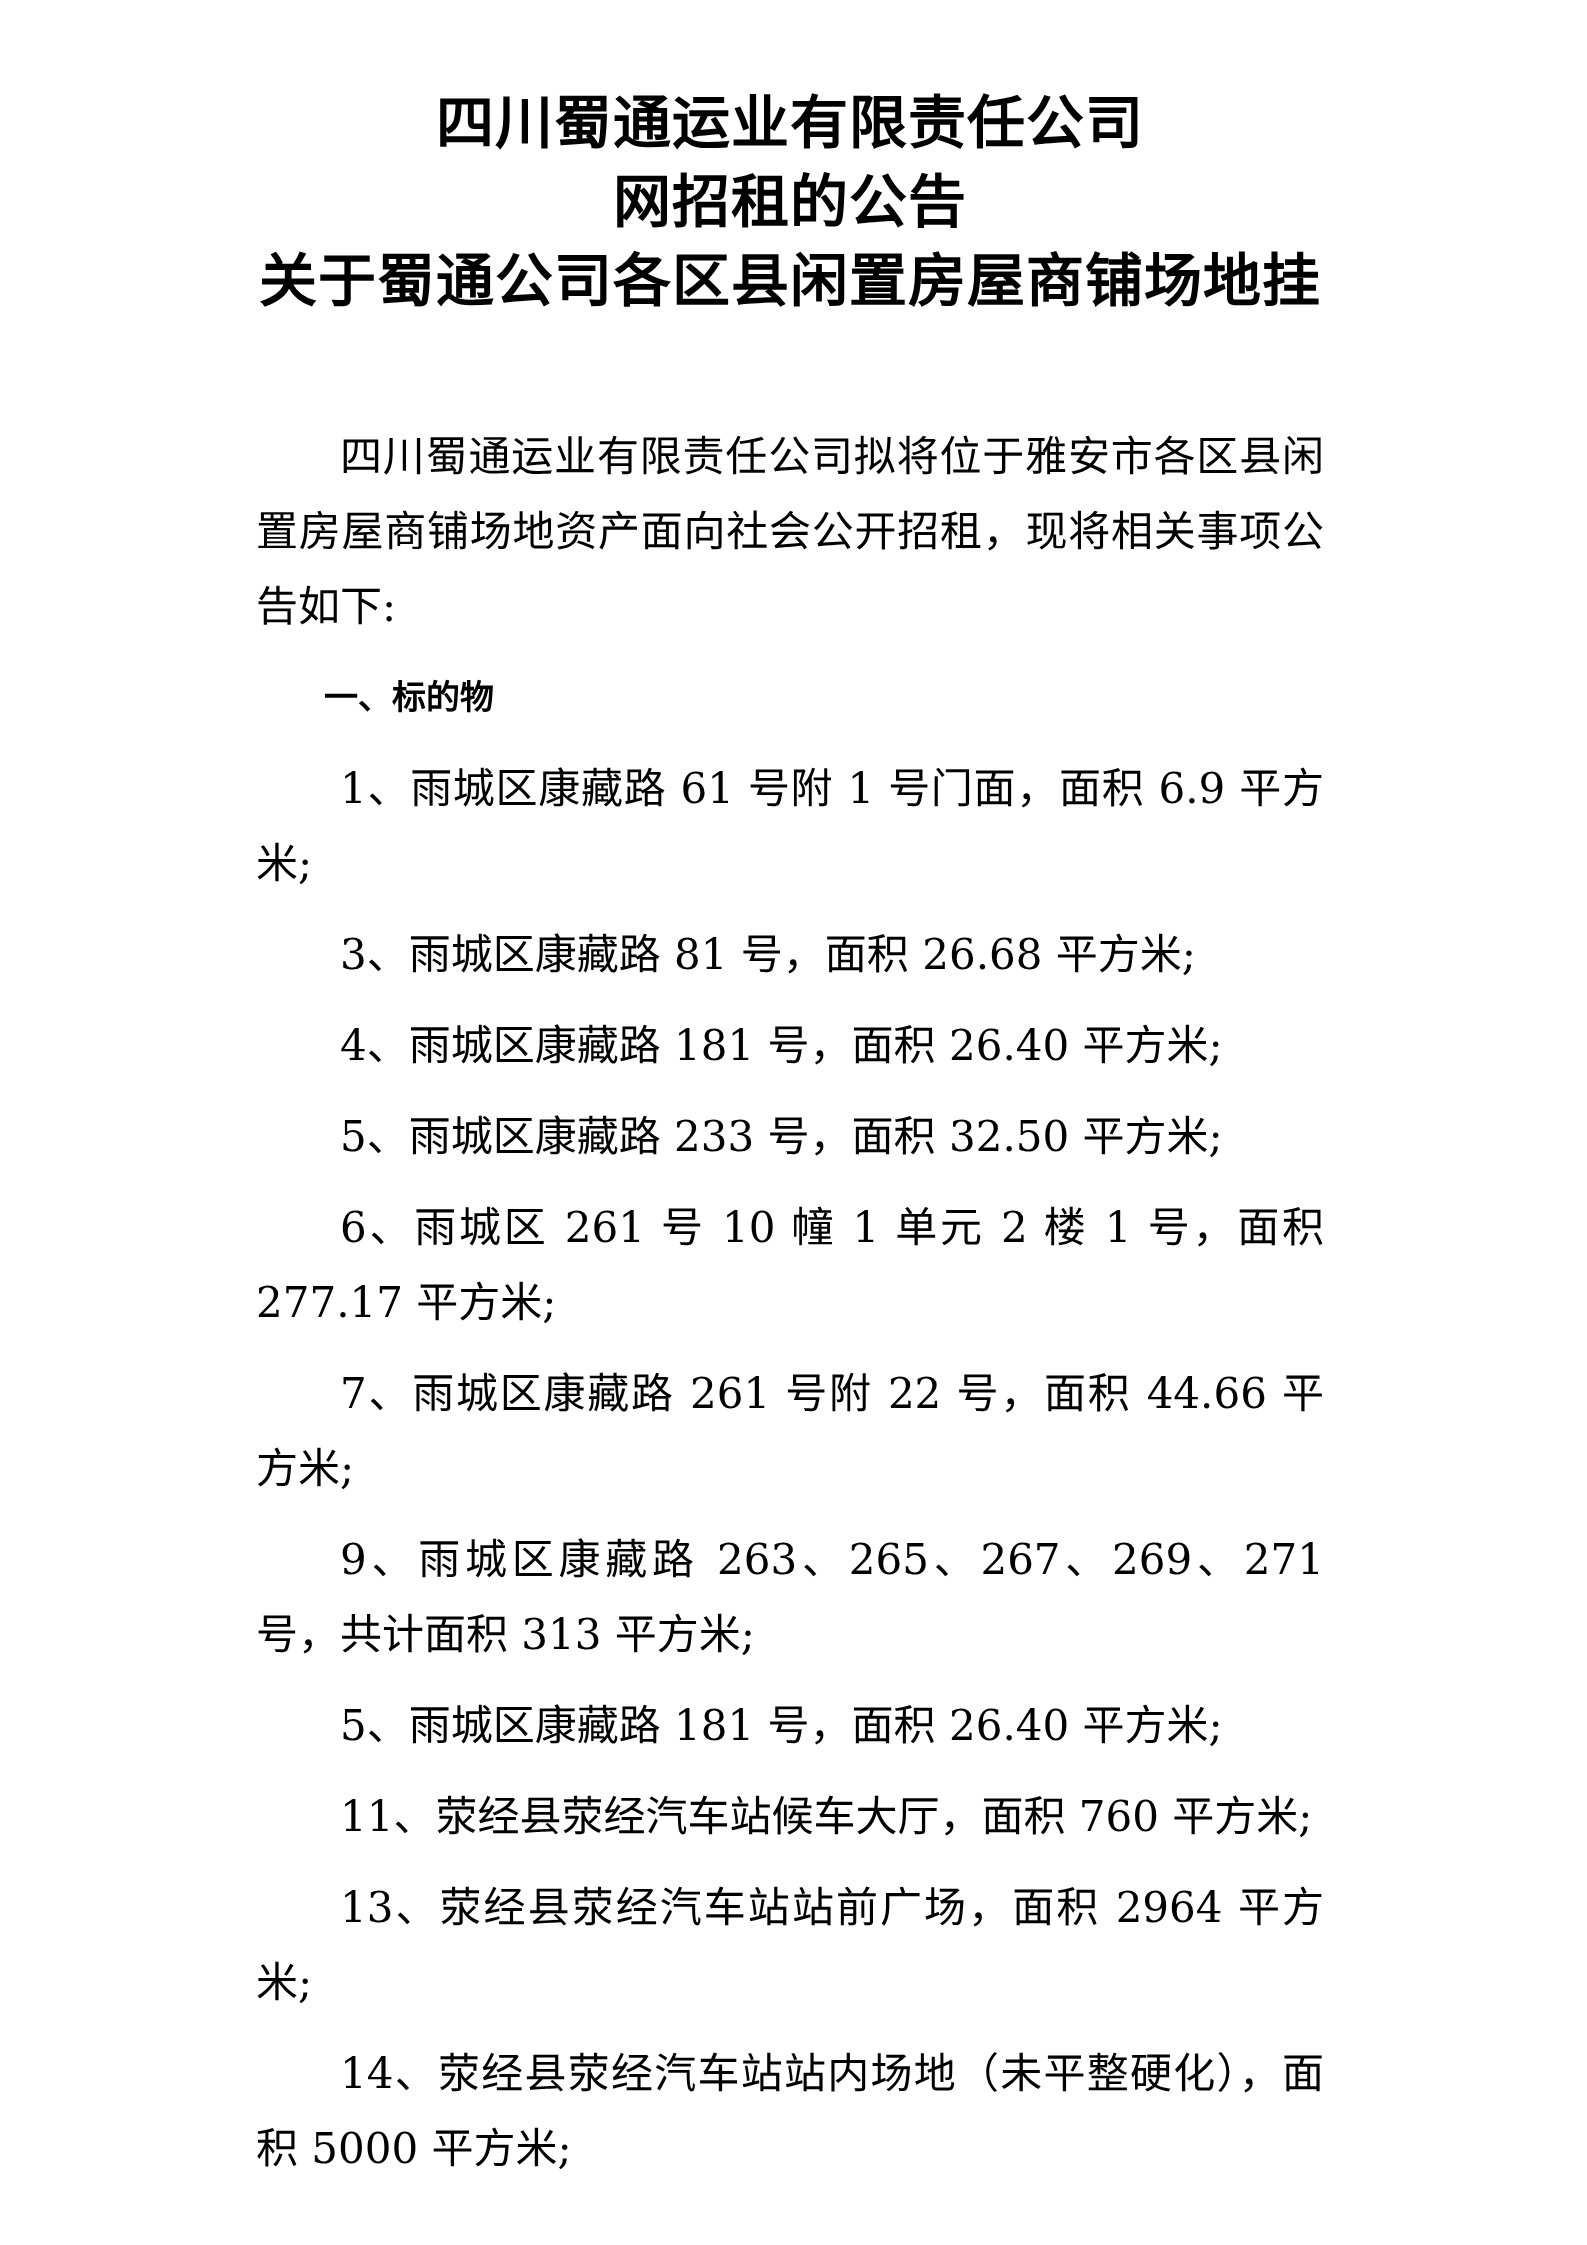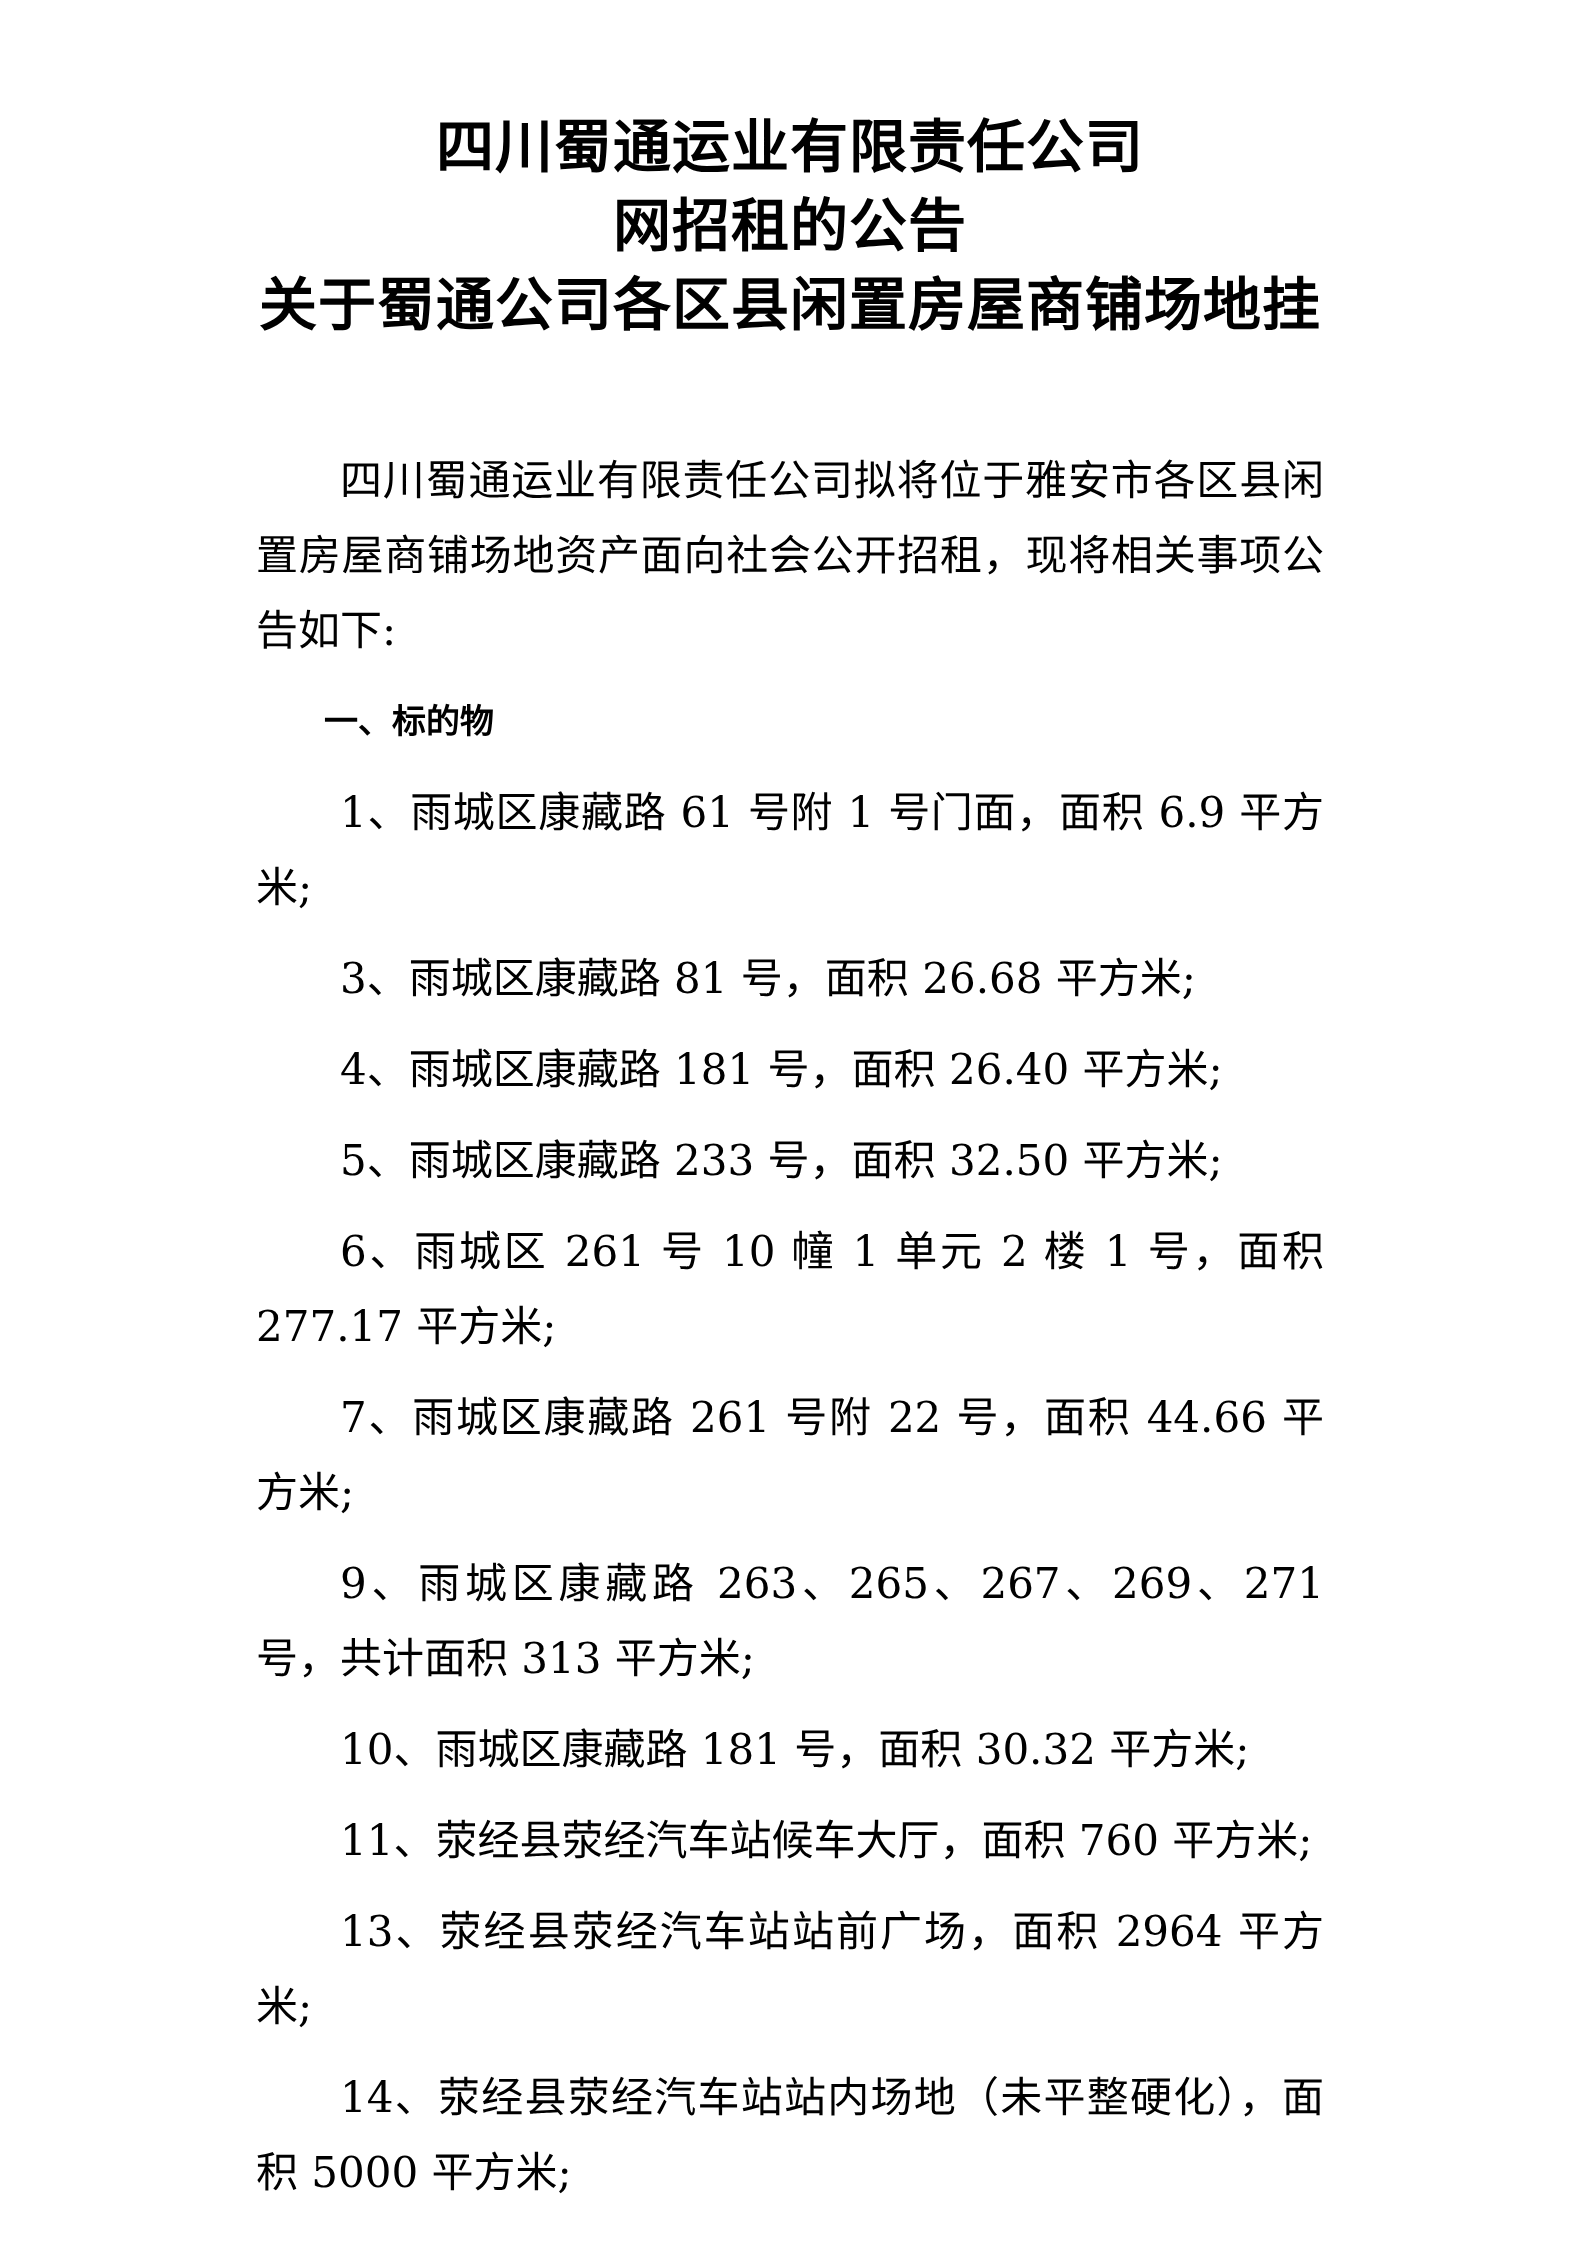--- a/index.html
+++ b/index.html
@@ -3,21 +3,21 @@
 <meta charset="utf-8">
 <style>
   html, body { margin: 0; padding: 0; background: #ffffff; }
   .page {
     position: relative;
     width: 1587px;
     height: 2245px;
     background: #ffffff;
     color: #000000;
     box-sizing: border-box;
-    padding: 108px 247px 0 240px;
+    padding: 84px 247px 0 240px;
     font-family: "DejaVu Serif", "Liberation Serif", serif;
     overflow: hidden;
   }
   .title {
     font-size: 58px;
     line-height: 79px;
     font-weight: bold;
     text-align: center;
     letter-spacing: 1px;
   }
@@ -53,19 +53,19 @@
   <main class="body">
     <p>四川蜀通运业有限责任公司拟将位于雅安市各区县闲置房屋商铺场地资产面向社会公开招租，现将相关事项公告如下:</p>
     <h2 class="heading">一、标的物</h2>
     <p>1、雨城区康藏路 61 号附 1 号门面，面积 6.9 平方米;</p>
     <p>3、雨城区康藏路 81 号，面积 26.68 平方米;</p>
     <p>4、雨城区康藏路 181 号，面积 26.40 平方米;</p>
     <p>5、雨城区康藏路 233 号，面积 32.50 平方米;</p>
     <p>6、雨城区 261 号 10 幢 1 单元 2 楼 1 号，面积 277.17 平方米;</p>
     <p>7、雨城区康藏路 261 号附 22 号，面积 44.66 平方米;</p>
     <p>9、雨城区康藏路 263、265、267、269、271 号，共计面积 313 平方米;</p>
-    <p>10、雨城区康藏路 181 号，面积 30.32 平方米;</p>
+    <p>5、雨城区康藏路 181 号，面积 26.40 平方米;</p>
     <p>11、荥经县荥经汽车站候车大厅，面积 760 平方米;</p>
     <p>13、荥经县荥经汽车站站前广场，面积 2964 平方米;</p>
     <p>14、荥经县荥经汽车站站内场地（未平整硬化），面积 5000 平方米;</p>
   </main>
 
 </div>
 
 </body></html>

